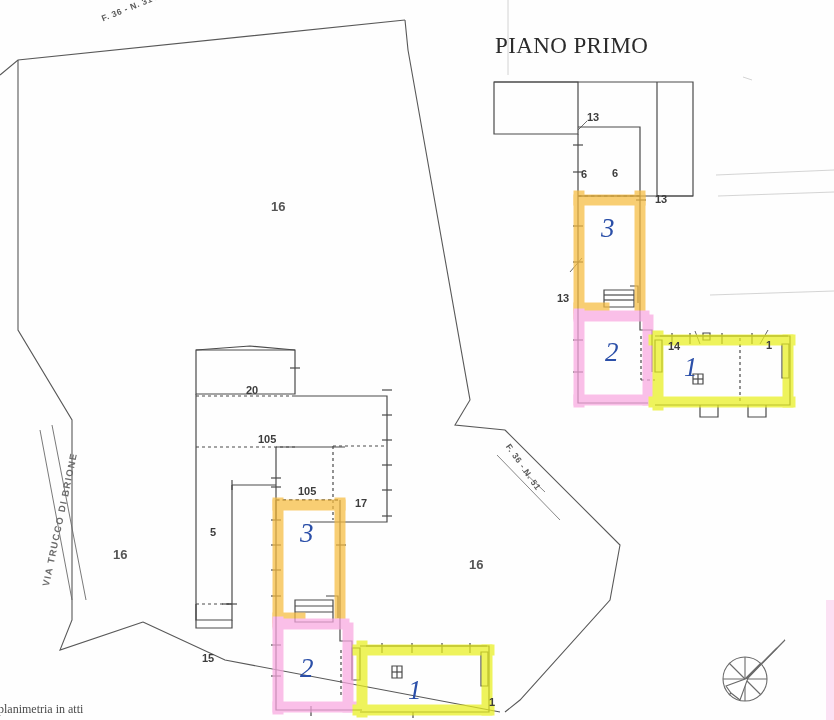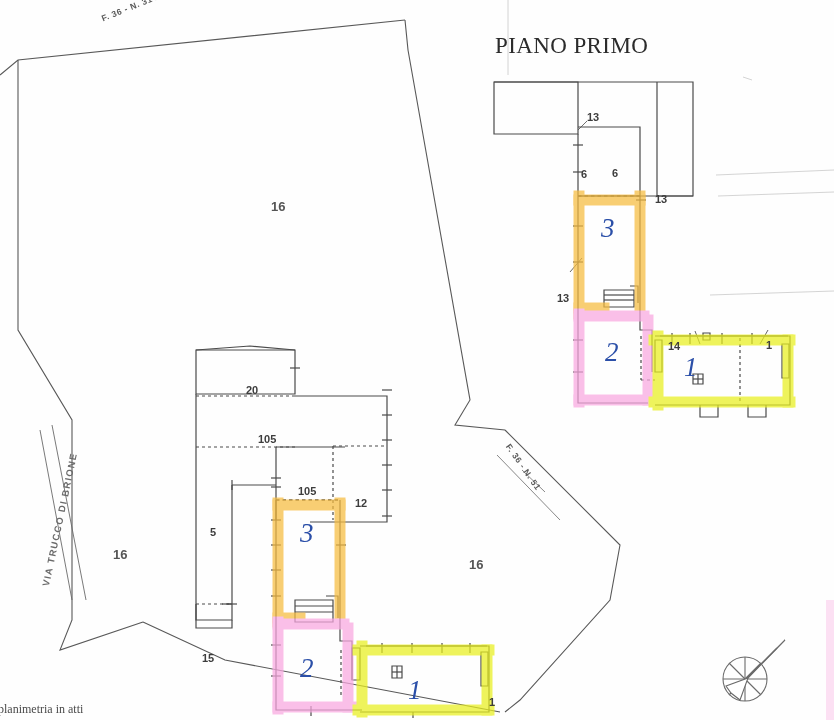--- a/index.html
+++ b/index.html
@@ -345,21 +345,21 @@
   <div class="rm-num" style="left:668px; top:324px;">14</div>
   <div class="rm-num" style="left:766px; top:323px;">1</div>
 
   <div class="hand-num" style="left:601px; top:213px;">3</div>
   <div class="hand-num" style="left:605px; top:337px;">2</div>
   <div class="hand-num" style="left:684px; top:352px;">1</div>
 
   <div class="rm-num" style="left:246px; top:368px;">20</div>
   <div class="rm-num" style="left:258px; top:417px;">105</div>
   <div class="rm-num" style="left:298px; top:469px;">105</div>
-  <div class="rm-num" style="left:355px; top:481px;">12</div>
+  <div class="rm-num" style="left:355px; top:481px;">17</div>
   <div class="rm-num" style="left:210px; top:510px;">5</div>
   <div class="rm-num" style="left:202px; top:636px;">15</div>
   <div class="rm-num" style="left:489px; top:680px;">1</div>
 
   <div class="hand-num" style="left:300px; top:518px;">3</div>
   <div class="hand-num" style="left:300px; top:653px;">2</div>
   <div class="hand-num" style="left:408px; top:675px;">1</div>
 
   <div class="caption">planimetria in atti</div>
 

